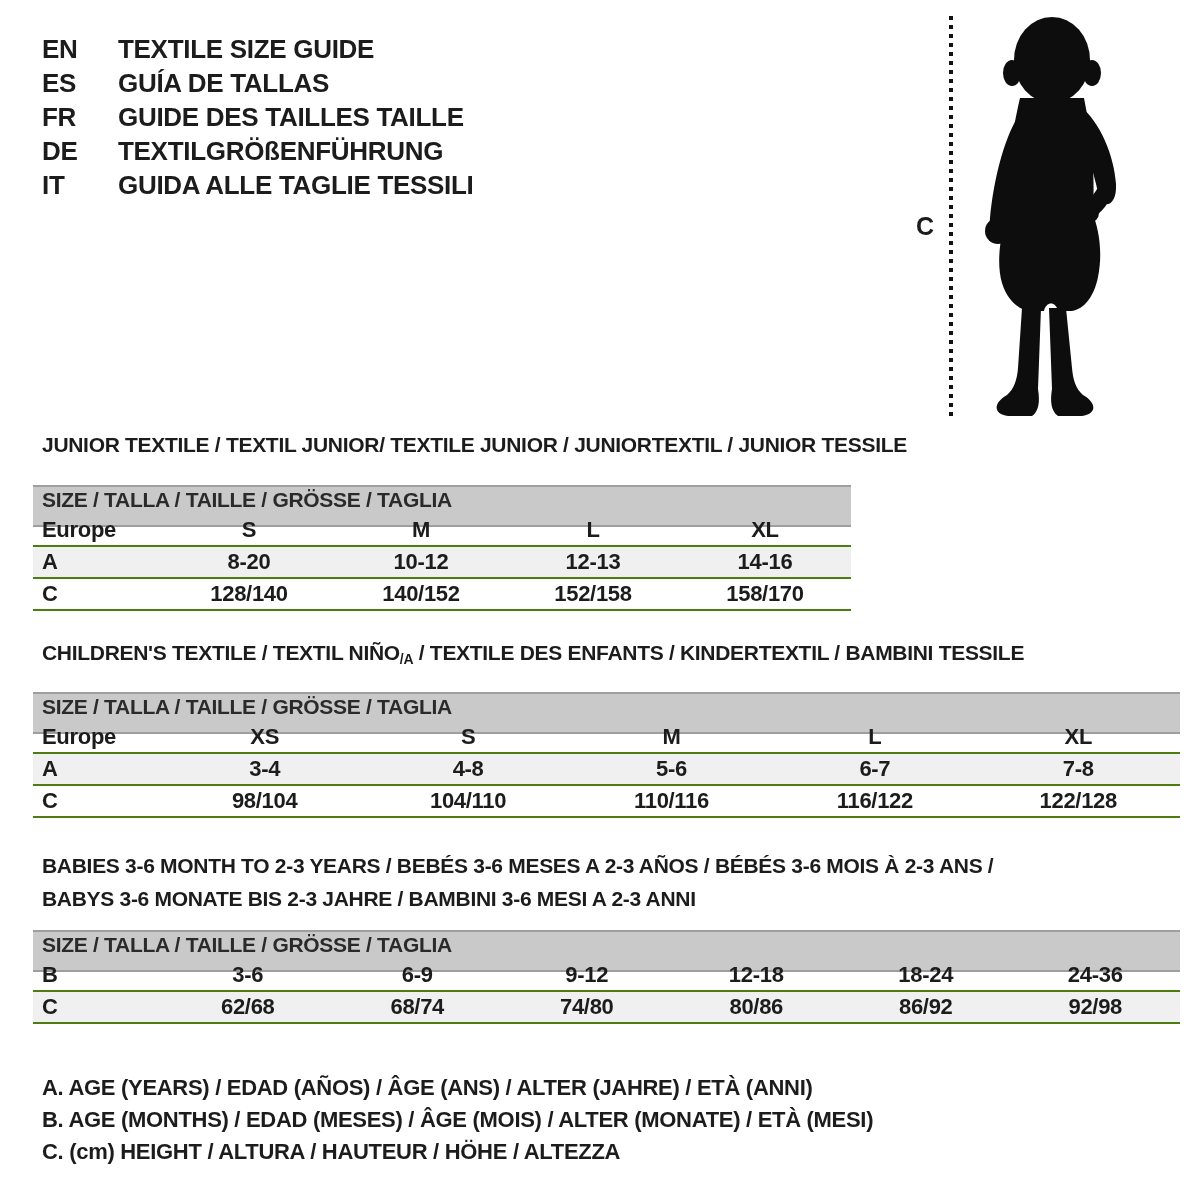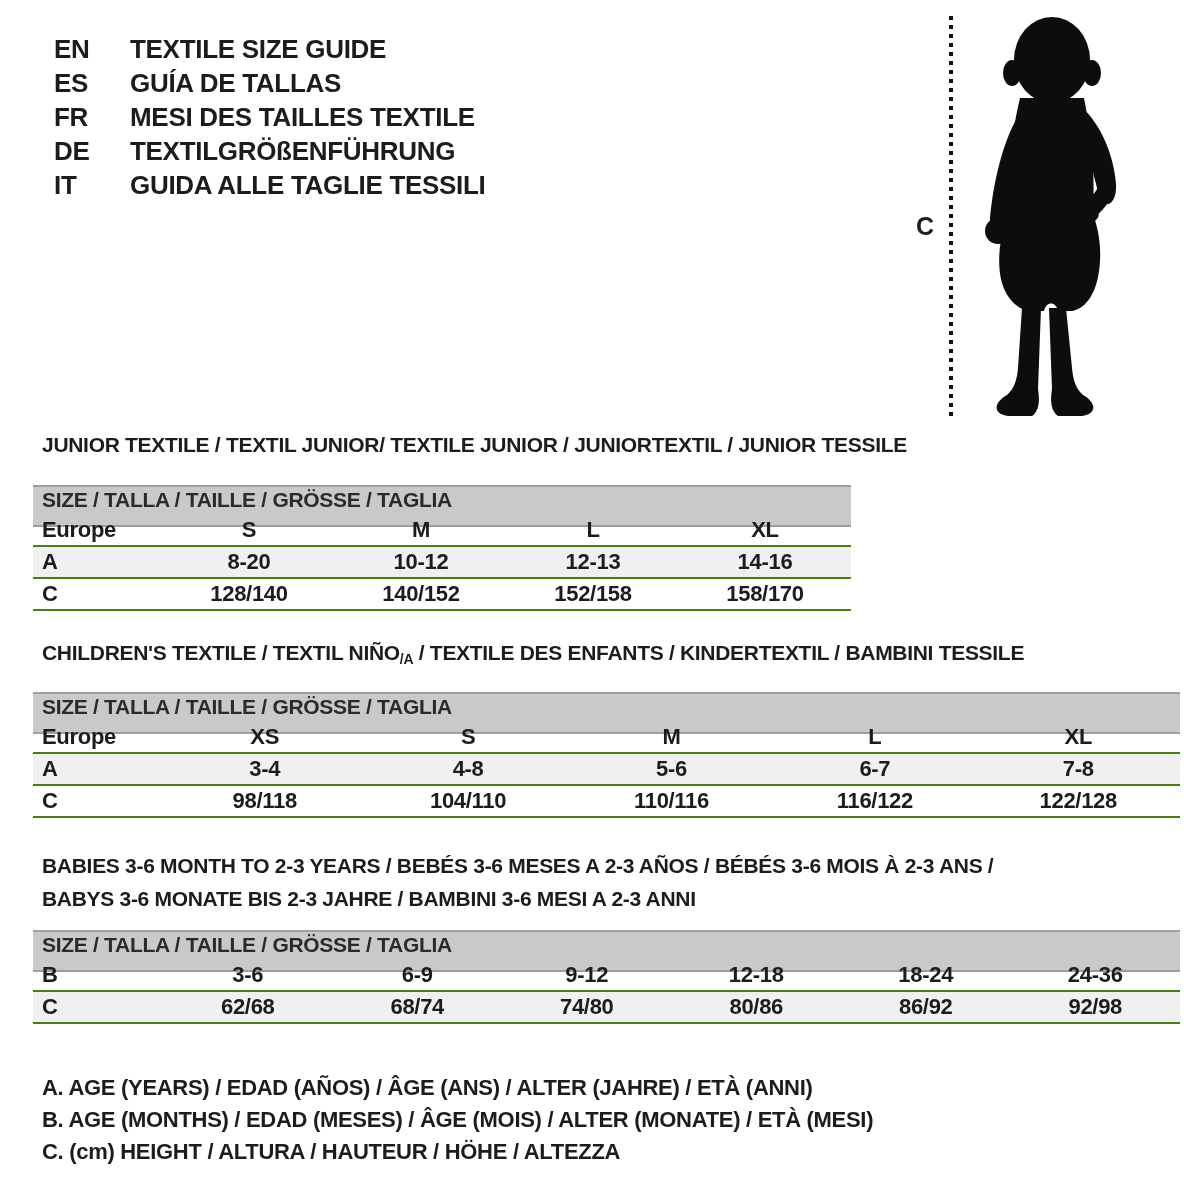--- a/index.html
+++ b/index.html
@@ -12,21 +12,21 @@
   *{margin:0;padding:0;box-sizing:border-box;}
   html,body{background:#fff;}
   body{
     width:1200px;height:1200px;position:relative;overflow:hidden;
     font-family:"Liberation Sans",sans-serif;font-weight:700;color:var(--text-color);
   }
   .page{position:absolute;inset:0;}
 
   
   .lang-header{position:absolute;left:42px;top:32px;}
-  .lang-row{display:grid;grid-template-columns:76px auto;height:34px;align-items:center;margin-left:12px;}
+  .lang-row{display:grid;grid-template-columns:76px auto;height:34px;align-items:center;}
   .lang-code{font-size:26px;letter-spacing:-0.3px;}
   .lang-title{font-size:26px;letter-spacing:-0.3px;white-space:nowrap;}
 
   
   .figure-area{position:absolute;left:0;top:0;}
   .dash-line{position:absolute;left:947px;top:16px;}
   .c-label{position:absolute;left:910px;top:212px;width:30px;text-align:center;font-size:25px;}
   .toddler{position:absolute;left:962px;top:12px;}
 
   
@@ -73,21 +73,21 @@
     <div class="lang-row">
       <span class="lang-code">EN</span>
       <span class="lang-title">TEXTILE SIZE GUIDE</span>
     </div>
     <div class="lang-row">
       <span class="lang-code">ES</span>
       <span class="lang-title">GUÍA DE TALLAS</span>
     </div>
     <div class="lang-row">
       <span class="lang-code">FR</span>
-      <span class="lang-title">MESI DES TAILLES TEXTILE</span>
+      <span class="lang-title">GUIDE DES TAILLES TAILLE</span>
     </div>
     <div class="lang-row">
       <span class="lang-code">DE</span>
       <span class="lang-title">TEXTILGRÖßENFÜHRUNG</span>
     </div>
     <div class="lang-row">
       <span class="lang-code">IT</span>
       <span class="lang-title">GUIDA ALLE TAGLIE TESSILI</span>
     </div>
   </header>
@@ -176,21 +176,21 @@
         <tr class="shaded">
           <td class="lbl">A</td>
           <td>3-4</td>
           <td>4-8</td>
           <td>5-6</td>
           <td>6-7</td>
           <td>7-8</td>
         </tr>
         <tr>
           <td class="lbl">C</td>
-          <td>98/118</td>
+          <td>98/104</td>
           <td>104/110</td>
           <td>110/116</td>
           <td>116/122</td>
           <td>122/128</td>
         </tr>
       </tbody>
     </table>
   </section>
 
   <section>

